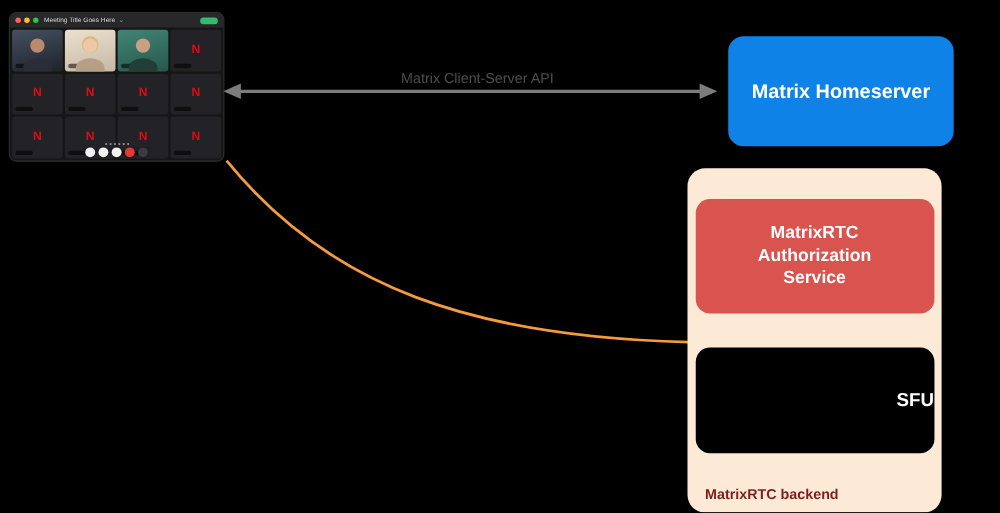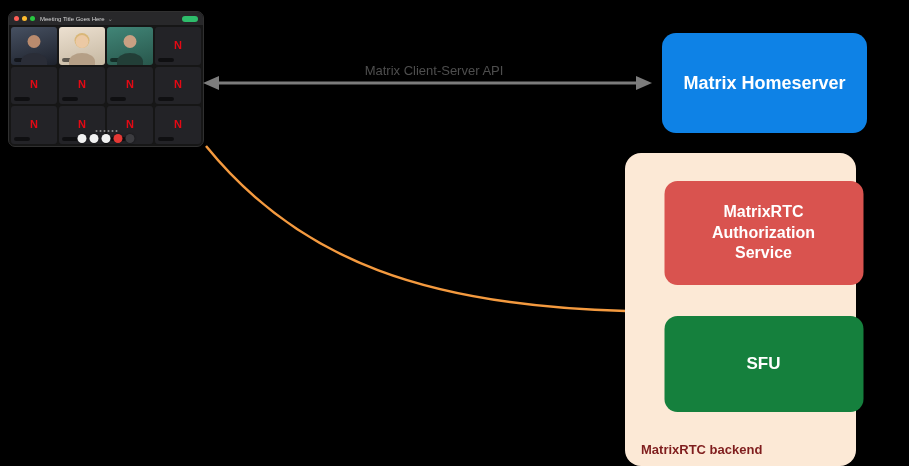--- a/index.html
+++ b/index.html
@@ -36,22 +36,22 @@
   .dot{width:2px;height:2px;border-radius:50%;background:#8f8f8f;}
   .buttons{display:flex;gap:3px;}
   .ctl{width:9px;height:9px;border-radius:50%;box-shadow:0 0 2px rgba(0,0,0,.6);}
 
   
   .overlay{position:absolute;left:0;top:0;pointer-events:none;}
   .api-label{position:absolute;left:284px;top:63px;width:300px;text-align:center;font-size:13px;}
   .homeserver{position:absolute;left:650px;top:33px;width:205px;height:100px;border-radius:14px;
     display:flex;align-items:center;justify-content:center;color:#fff;font-weight:700;font-size:18px;margin-left:12px;}
   .backend{position:absolute;left:625px;top:153px;width:231px;height:313px;border-radius:16px;box-sizing:border-box;}
-  .inner-box{position:absolute;left:50%;transform:translateX(-50%);width:199px;border-radius:13px;
-    display:flex;align-items:center;justify-content:center;text-align:center;color:#fff;font-weight:700;box-sizing:border-box;margin-left:23px;}
+  .inner-box{position:absolute;left:50%;transform:translateX(-50%);width:217px;border-radius:13px;
+    display:flex;align-items:center;justify-content:center;text-align:center;color:#fff;font-weight:700;box-sizing:border-box;}
   .auth{top:28px;height:104px;font-size:16px;line-height:1.3;padding:0 28px;}
   .sfu{top:163px;height:96px;font-size:17px;}
   .backend-label{position:absolute;left:16px;bottom:9px;font-size:13px;font-weight:700;}
 </style>
 </head>
 <body>
 
 <div class="canvas" style="background: rgb(0, 0, 0);">
 
   <div class="call-window">
@@ -143,19 +143,19 @@
   <div class="api-label" style="color: rgb(78, 78, 78);">Matrix Client-Server API</div>
 
   <div class="homeserver" style="background: rgb(14, 130, 230);">
     <span>Matrix Homeserver</span>
   </div>
 
   <div class="backend" style="background: rgb(252, 233, 214);">
     <div class="inner-box auth" style="background: rgb(217, 83, 79);">
       <span>MatrixRTC Authorization Service</span>
     </div>
-    <div class="inner-box sfu" style="background: #15803d;">
+    <div class="inner-box sfu" style="background: #000000; justify-content: flex-end;">
       <span>SFU</span>
     </div>
     <div class="backend-label" style="color: #7f1d1d;">MatrixRTC backend</div>
   </div>
 
 </div>
 
 </body></html>

